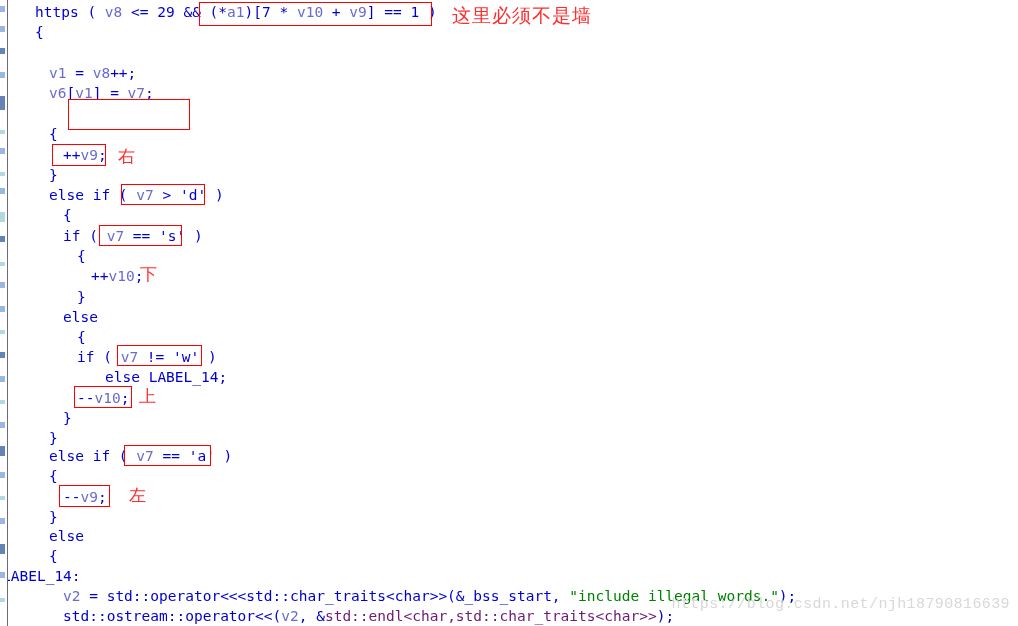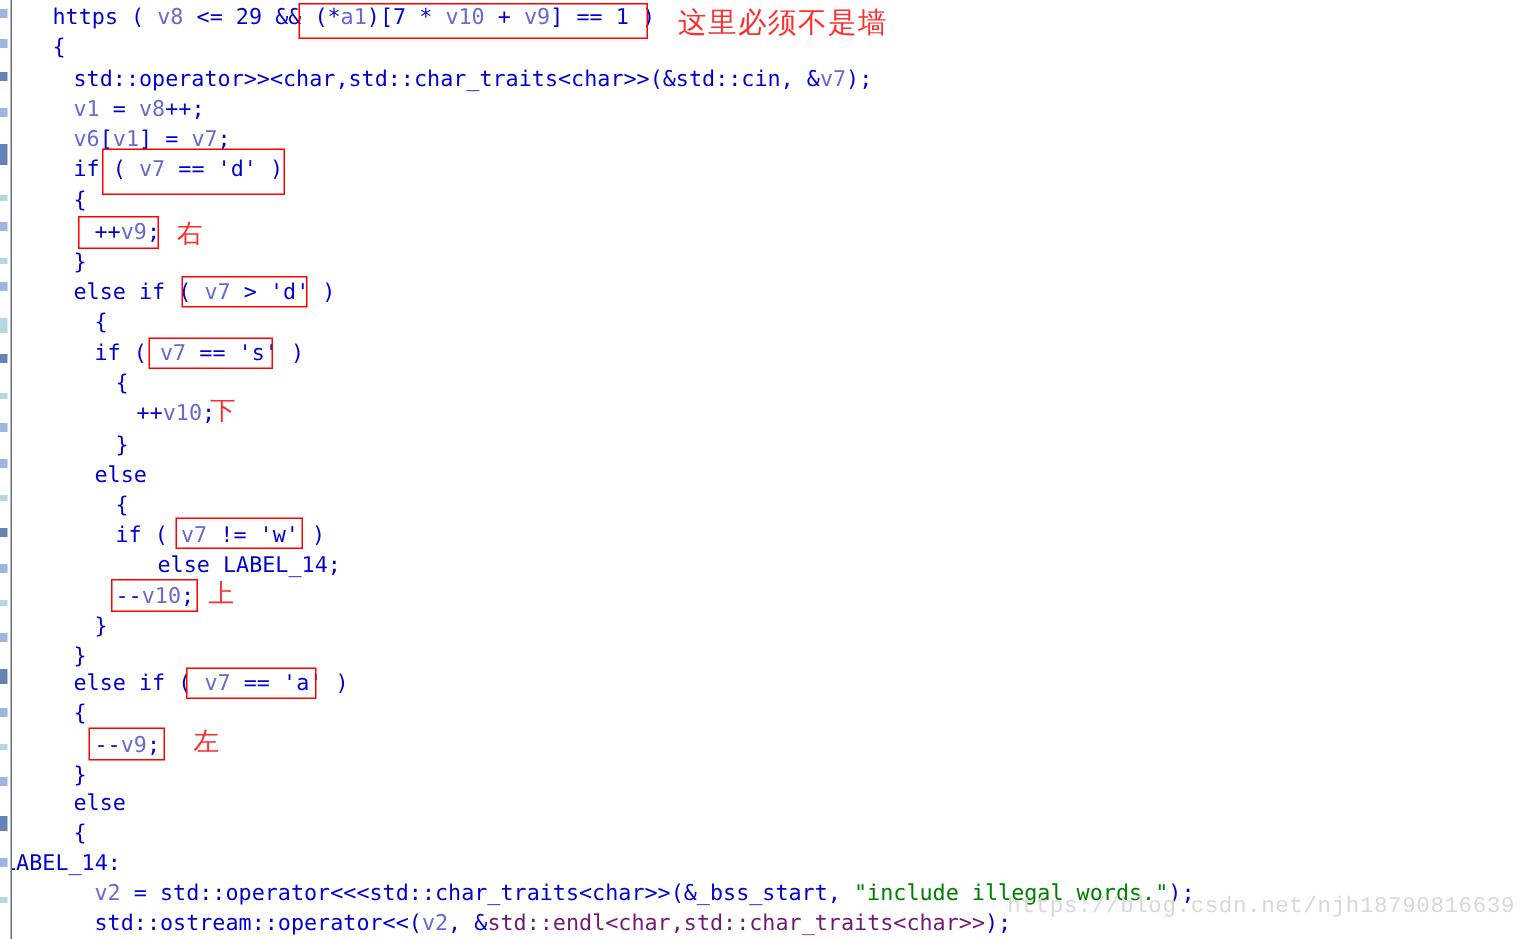--- a/index.html
+++ b/index.html
@@ -147,27 +147,25 @@
     <div class="gutter-mark" style="top:572px"></div>
     <div class="gutter-mark teal" style="top:598px; height:4px"></div>
   </div>
 
   <div id="code">
 
     <div class="line" style="top:2px; left:26px"><span class="kw">https ( </span><span class="var">v8</span><span class="kw"> &lt;= 29 &amp;&amp; (*</span><span class="var">a1</span><span class="kw">)[7 * </span><span class="var">v10</span><span class="kw"> + </span><span class="var">v9</span><span class="kw">] == 1 )</span></div>
 
     <div class="line" style="top:22px; left:26px"><span class="kw">{</span></div>
 
-    <div class="line" style="top:43px; left:40px"><span class="kw">std::operator&gt;&gt;&lt;char,std::char_traits&lt;char&gt;&gt;(&amp;std::cin, &amp;</span><span class="var">v7</span><span class="kw">);</span></div>
 
     <div class="line" style="top:63px; left:40px"><span class="var">v1</span><span class="kw"> = </span><span class="var">v8</span><span class="kw">++;</span></div>
 
     <div class="line" style="top:83px; left:40px"><span class="var">v6</span><span class="kw">[</span><span class="var">v1</span><span class="kw">] = </span><span class="var">v7</span><span class="kw">;</span></div>
 
-    <div class="line" style="top:103px; left:40px"><span class="kw">if ( </span><span class="var">v7</span><span class="kw"> == 'd' )</span></div>
 
     <div class="line" style="top:124px; left:40px"><span class="kw">{</span></div>
 
     <div class="line" style="top:145px; left:54px"><span class="kw">++</span><span class="var">v9</span><span class="kw">;</span></div>
 
     <div class="line" style="top:165px; left:40px"><span class="kw">}</span></div>
 
     <div class="line" style="top:185px; left:40px"><span class="kw">else if ( </span><span class="var">v7</span><span class="kw"> &gt; 'd' )</span></div>
 
     <div class="line" style="top:205px; left:54px"><span class="kw">{</span></div>

